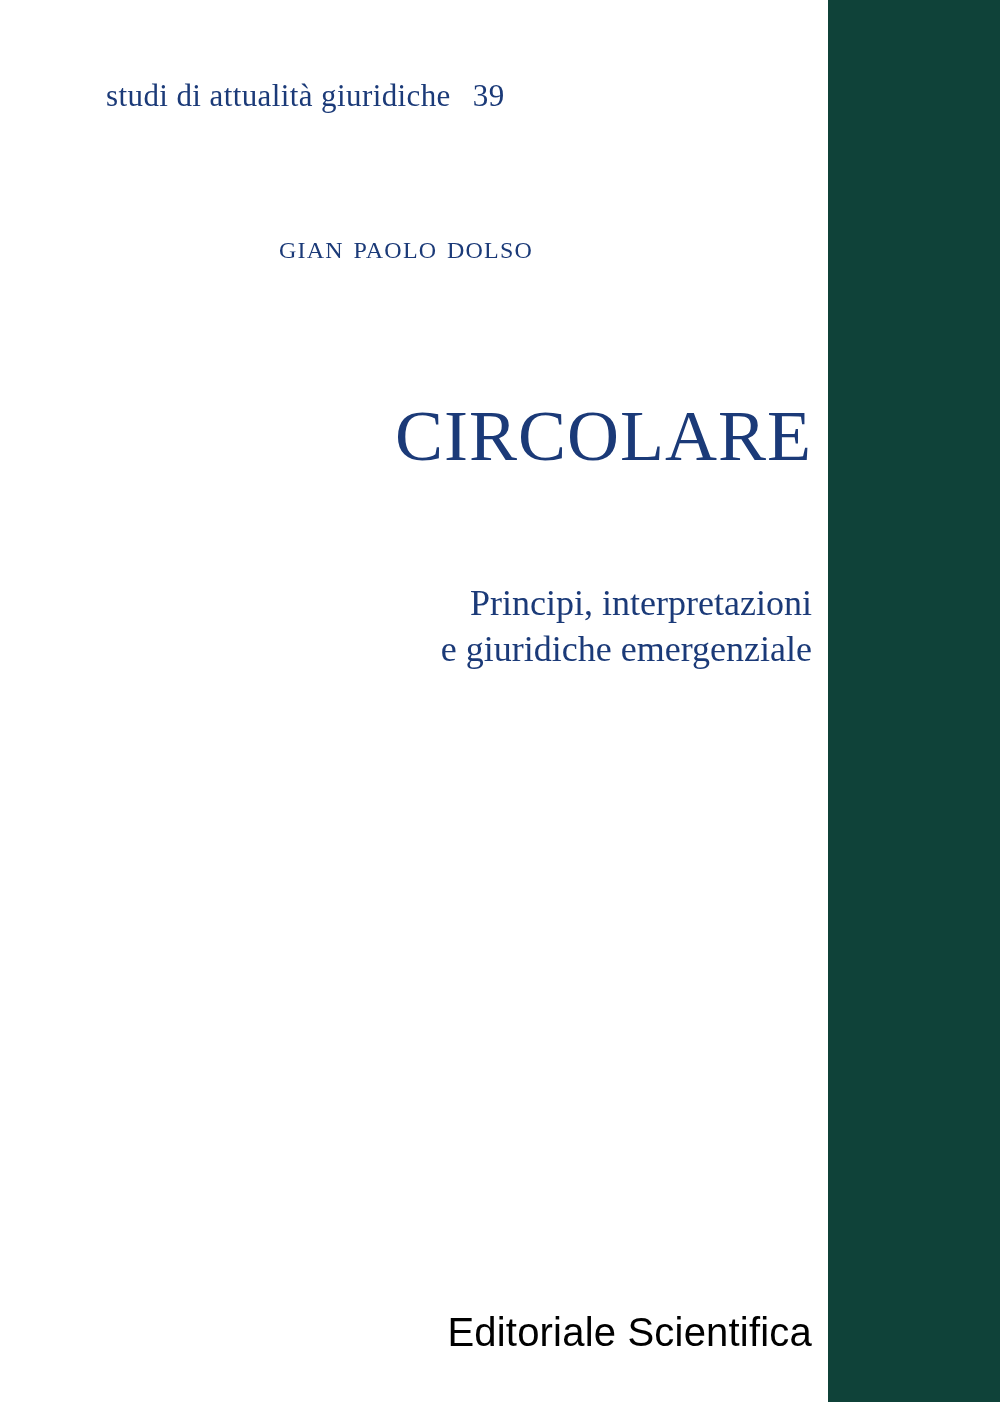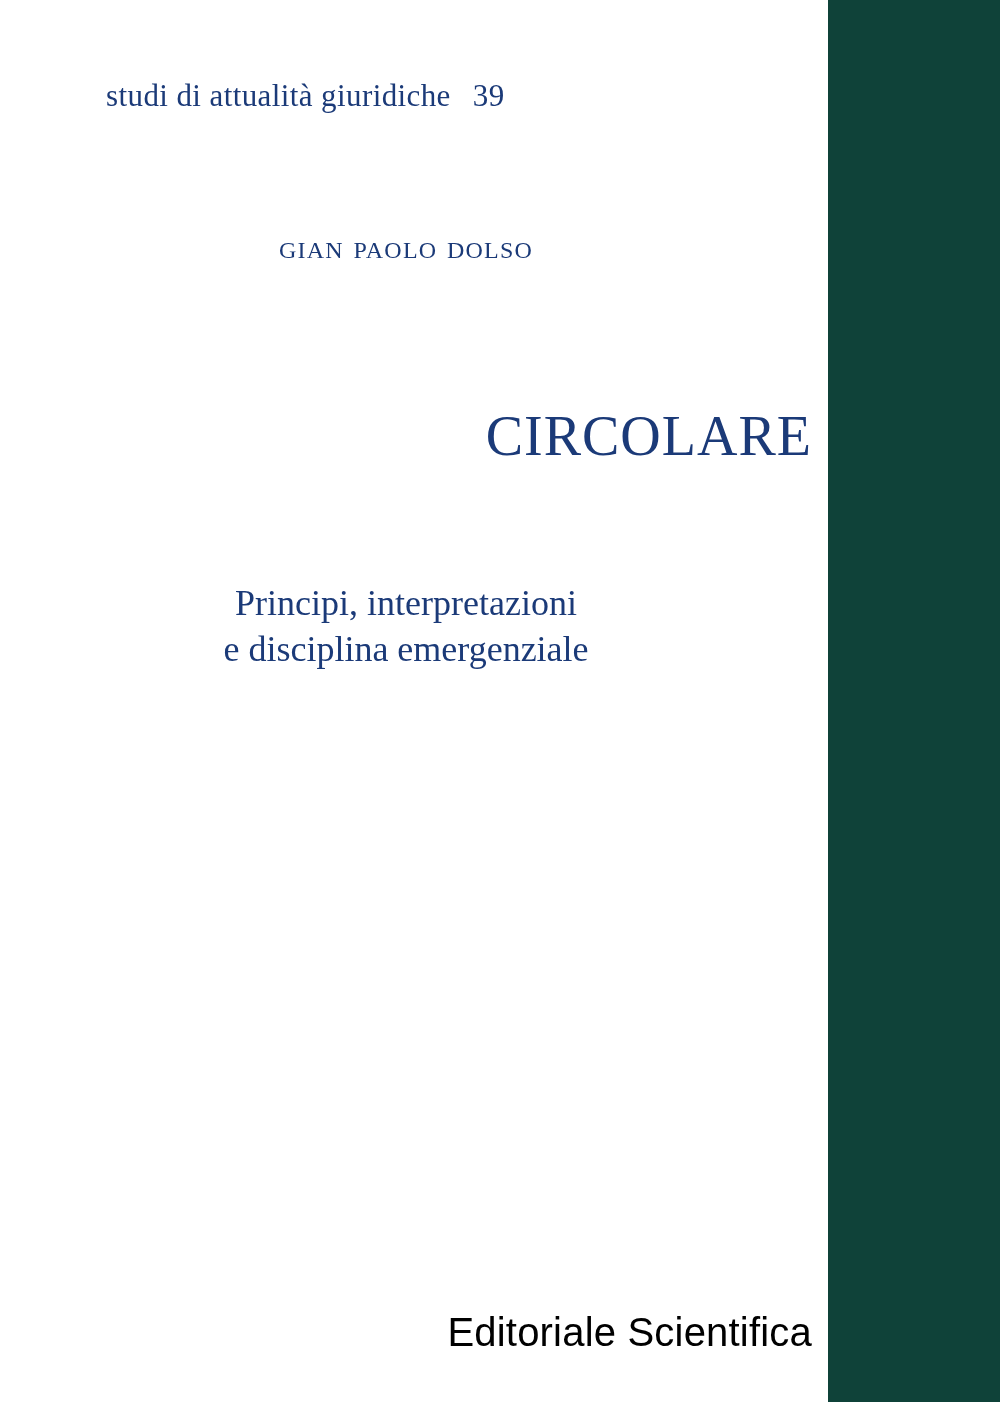--- a/index.html
+++ b/index.html
@@ -76,37 +76,36 @@
 
   .title-block {
     position: absolute;
     top: 404px;
     left: 0;
     width: 812px;
     text-align: right;
     color: #1b3a78;
   }
   .title-line {
-    font-size: 56px;
+    font-size: 72px;
     line-height: 64px;
     letter-spacing: 1px;
   }
 
   .subtitle-block {
     position: absolute;
     top: 580px;
     left: 0;
     width: 812px;
     text-align: right;
     color: #1b3a78;
   }
   .subtitle-line {
     font-size: 36px;
     line-height: 46px;
-    text-align: center;
   }
 
   .publisher {
     position: absolute;
     top: 1310px;
     left: 0;
     width: 812px;
     text-align: right;
     color: #000000;
     font-family: "Liberation Sans", sans-serif;
@@ -128,19 +127,19 @@
     </div>
 
     <div class="author">Gian Paolo Dolso</div>
 
     <div class="title-block">
       <div class="title-line">CIRCOLARE</div>
     </div>
 
     <div class="subtitle-block">
       <div class="subtitle-line">Principi, interpretazioni</div>
-      <div class="subtitle-line">e disciplina emergenziale</div>
+      <div class="subtitle-line">e giuridiche emergenziale</div>
     </div>
 
     <div class="publisher">Editoriale Scientifica</div>
 
   </div>
 </div>
 
 </body></html>

